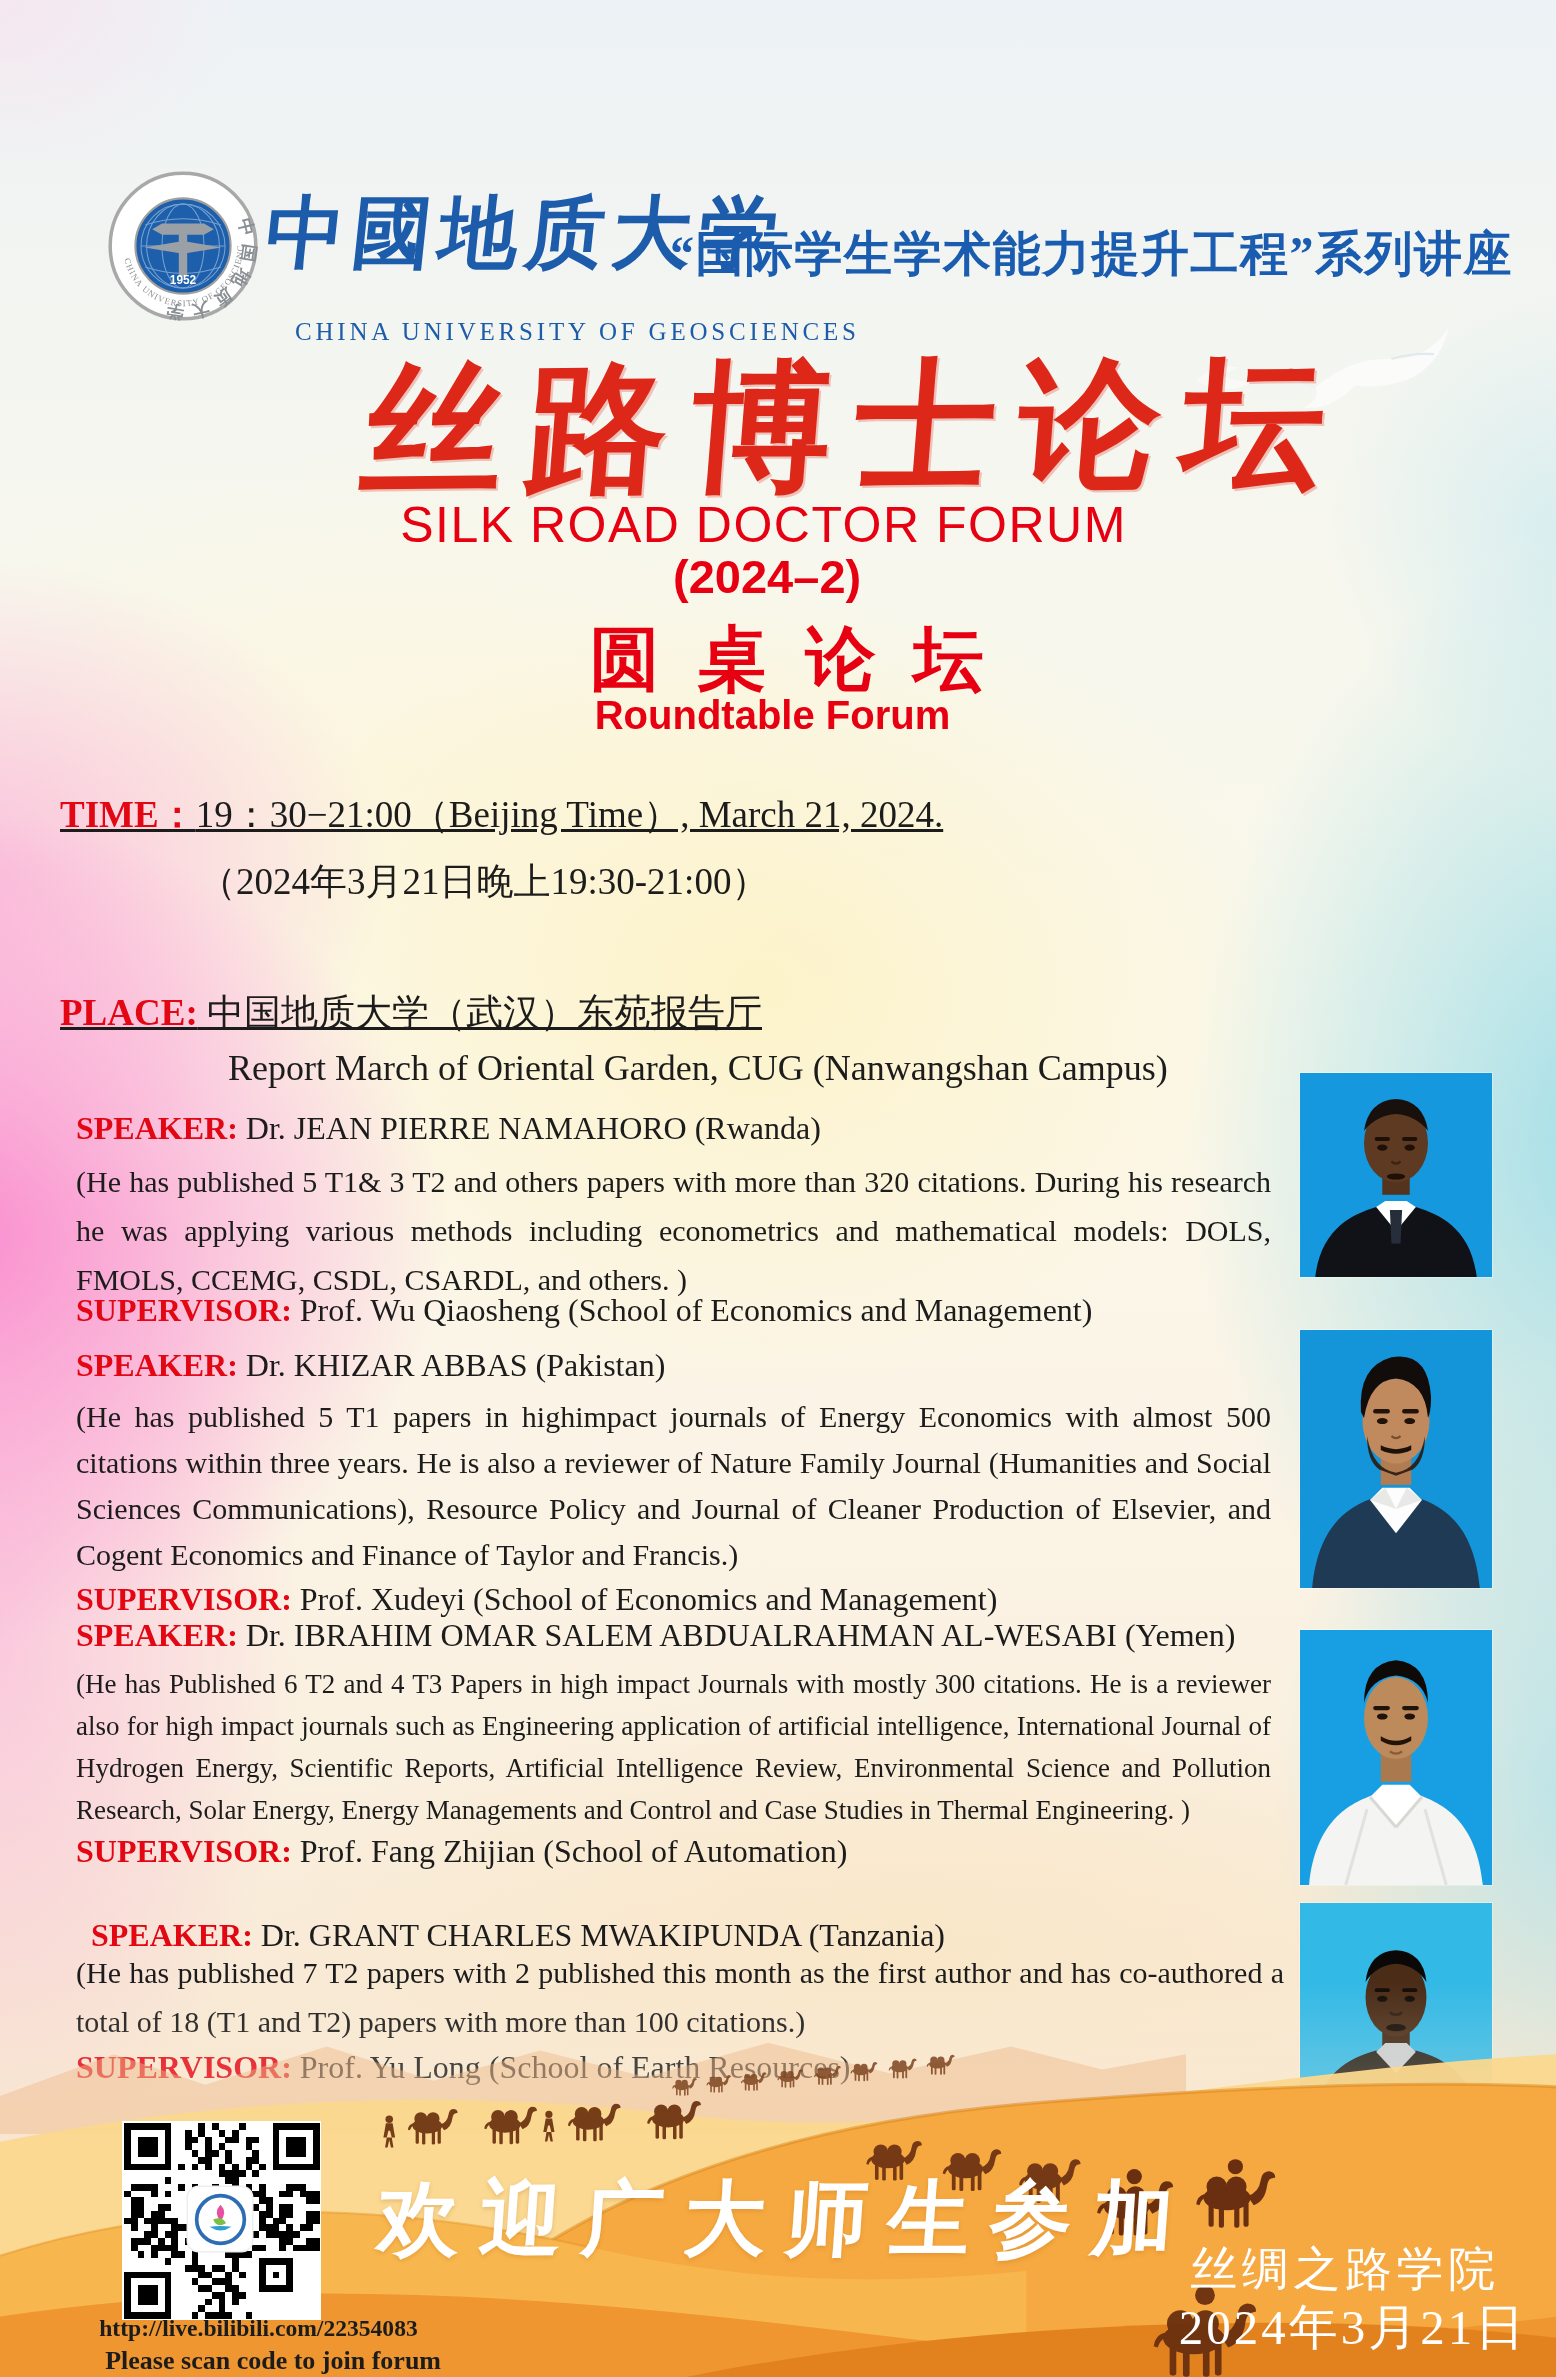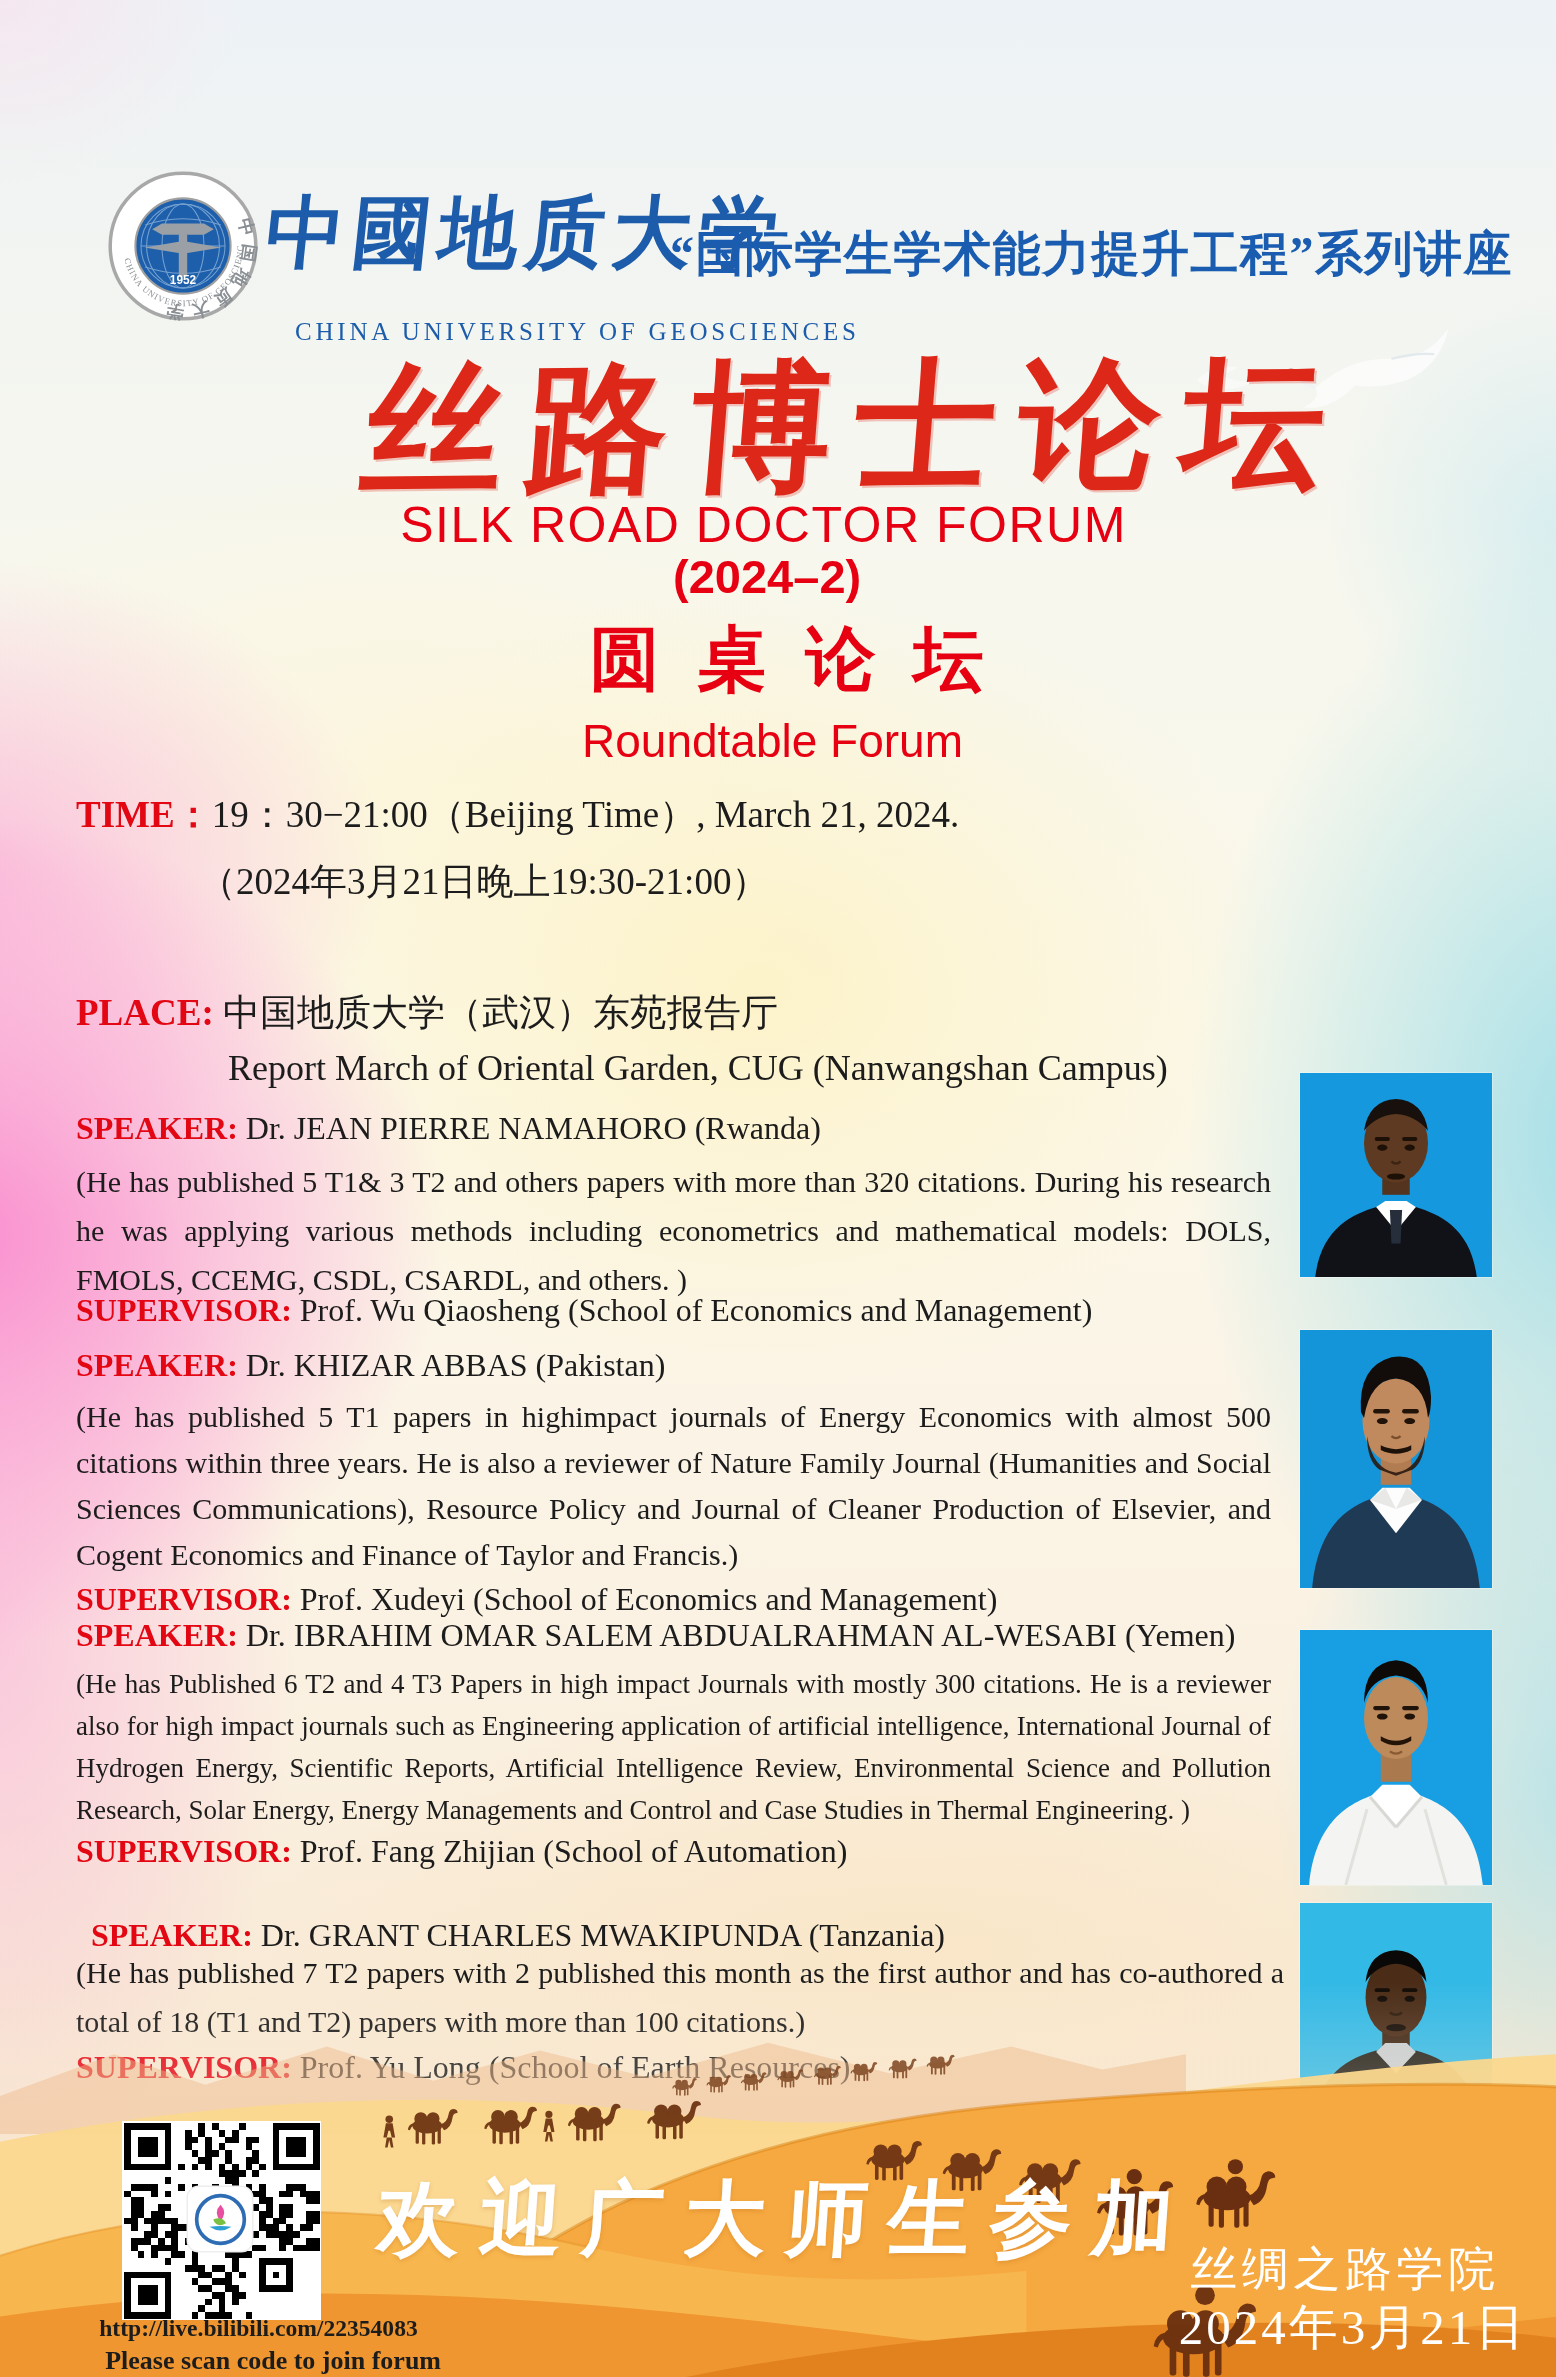--- a/index.html
+++ b/index.html
@@ -30,23 +30,23 @@
   #series{right:44px;top:222px;font-size:48px;font-weight:bold;color:#1a5cb0;white-space:nowrap;letter-spacing:1.5px;}
   #crane{left:1285px;top:304px;width:175px;height:137px;opacity:.75;}
   #crane2{left:1193px;top:357px;width:68px;height:38px;opacity:.55;}
   
   .ctr{left:50%;transform:translateX(-50%);white-space:nowrap;text-align:center;}
   #title-zh{top:333px;margin-left:76px;font-size:141px;font-weight:bold;color:#dd2718;
     letter-spacing:23px;transform:translateX(-50%) skewX(-5deg) rotate(-.5deg);text-shadow:2.3px 2.3px 0 rgba(221,39,24,.25);}
   #title-en{top:480px;margin-left:-15px;font-size:50px;font-weight:400;color:#e60012;letter-spacing:1.5px;margin-top:16px;}
   #title-ed{top:549px;margin-left:-11.4px;font-size:47px;font-weight:900;color:#e60012;}
   #title-zh2{top:613px;margin-left:27px;font-size:70px;font-weight:bold;color:#e60012;letter-spacing:38px;}
-  #title-en2{top:714px;margin-left:-6px;font-size:46px;font-weight:normal;color:#e60012;}
+  #title-en2{top:693px;margin-left:-6px;font-size:40px;font-weight:bold;color:#e60012;}
   
-  .info-line{left:76px;font-size:37px;white-space:nowrap;}
+  .info-line{left:60px;font-size:37px;white-space:nowrap;text-decoration:underline;}
   .info-line .lbl{font-size:37px;}
   #time-zh{left:199px;top:857px;font-size:37px;}
   #place-en{left:228px;top:1047px;font-size:36px;}
   #topic-row .txt{word-spacing:6.8px;}
   
   .speaker-block{left:76px;width:1195px;position:absolute;}
   .sp-line{position:absolute;left:0;top:0;font-size:32px;white-space:nowrap;}
   .sp-line .lbl{font-size:32px;}
   .bio{position:absolute;left:0;right:0;text-align:justify;overflow:hidden;}
   .sup{position:absolute;left:0;font-size:32px;white-space:nowrap;}

